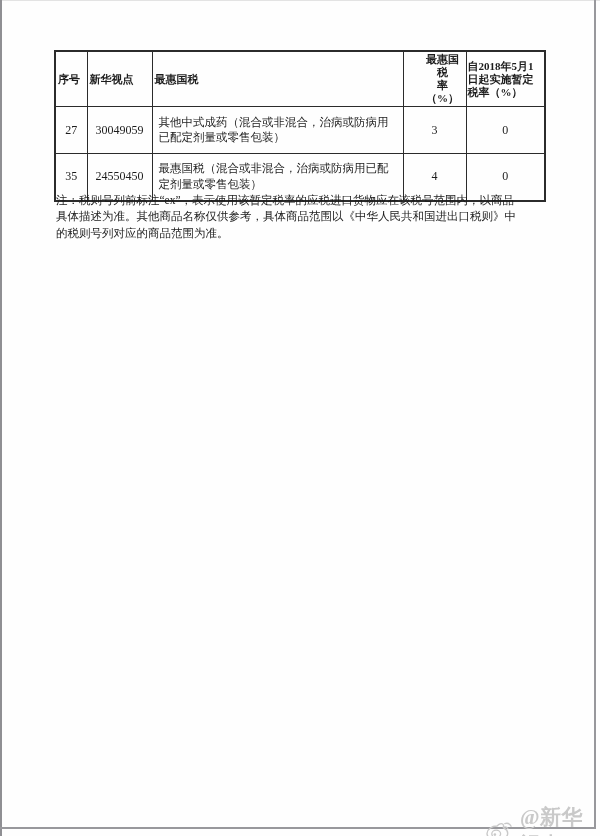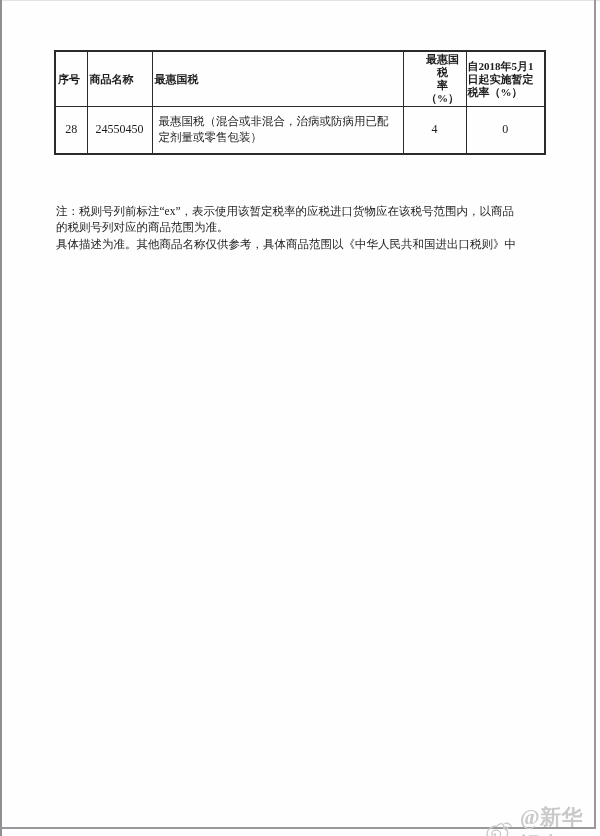--- a/index.html
+++ b/index.html
@@ -47,21 +47,21 @@
   td.c-name {
     text-align:left;
     font-size:11.5px;
     line-height:15.5px;
     padding:3px 5px 3px 6px;
     white-space:pre-line;
   }
 
   
   .note {
-    position:absolute; left:56px; top:203px; width:496px;
+    position:absolute; left:56px; top:192px; width:496px;
     font-size:11.5px;
     line-height:16.4px;
     color:#1c1c1c;
   }
   .note .note-line { white-space:nowrap; }
 
   
   .watermark {
     position:absolute; left:485px; top:803px;
     display:flex; align-items:center; gap:7px;
@@ -86,45 +86,53 @@
     <colgroup>
       <col style="width:32px">
       <col style="width:65px">
       <col style="width:251px">
       <col style="width:63px">
       <col style="width:79px">
     </colgroup>
     <thead>
       <tr class="header-row">
         <th class="hdr">序号</th>
-        <th class="hdr">商品名称</th>
+        <th class="hdr">新华视点</th>
         <th class="hdr">最惠国税</th>
         <th class="hdr hdr-mfn">最惠国税
 率（%）</th>
         <th class="hdr hdr-prov">自2018年5月1
 日起实施暂定
 税率（%）</th>
       </tr>
     </thead>
     <tbody>
       <tr class="data-row">
-        <td class="c-num">28</td>
+        <td class="c-num">27</td>
+        <td class="c-num">30049059</td>
+        <td class="c-name">其他中式成药（混合或非混合，治病或防病用
+已配定剂量或零售包装）</td>
+        <td class="c-num">3</td>
+        <td class="c-num">0</td>
+      </tr>
+      <tr class="data-row">
+        <td class="c-num">35</td>
         <td class="c-num">24550450</td>
         <td class="c-name">最惠国税（混合或非混合，治病或防病用已配
 定剂量或零售包装）</td>
         <td class="c-num">4</td>
         <td class="c-num">0</td>
       </tr>
     </tbody>
   </table>
 
   <div class="note">
     <div class="note-line">注：税则号列前标注“ex”，表示使用该暂定税率的应税进口货物应在该税号范围内，以商品</div>
+    <div class="note-line">具体描述为准。其他商品名称仅供参考，具体商品范围以《中华人民共和国进出口税则》中</div>
     <div class="note-line">的税则号列对应的商品范围为准。</div>
-    <div class="note-line">具体描述为准。其他商品名称仅供参考，具体商品范围以《中华人民共和国进出口税则》中</div>
   </div>
 
   <div class="watermark">
     <span>
       <svg width="28" height="24" viewBox="0 0 28 24">
         <path d="M12 7 C6.6 7 2 10.4 2 14.4 c0 3.9 4.5 6.9 10.2 6.9 c5.9 0 10.5-3.1 10.5-7.1 c0-2.1-1.4-3.8-3.4-4.8 c-0.8-0.4-1.2-0.8-0.9-1.7 c0.3-1 0.2-1.9-0.5-2.5 c-0.9-0.8-2.4-0.7-3.9 0.1 z" fill="none" stroke="#c9c9c9" stroke-width="1.4"></path>
         <ellipse cx="11.2" cy="14.8" rx="4.4" ry="3.7" fill="none" stroke="#c9c9c9" stroke-width="1.3"></ellipse>
         <circle cx="9.9" cy="15.6" r="1.3" fill="#c9c9c9"></circle>
         <path d="M19.8 4.6 c2.6-0.8 5.1 0.2 6.3 2.6" fill="none" stroke="#c9c9c9" stroke-width="1.4" stroke-linecap="round"></path>
         <path d="M19 8 c1.6-0.5 3.1 0.1 3.9 1.6" fill="none" stroke="#c9c9c9" stroke-width="1.3" stroke-linecap="round"></path>

